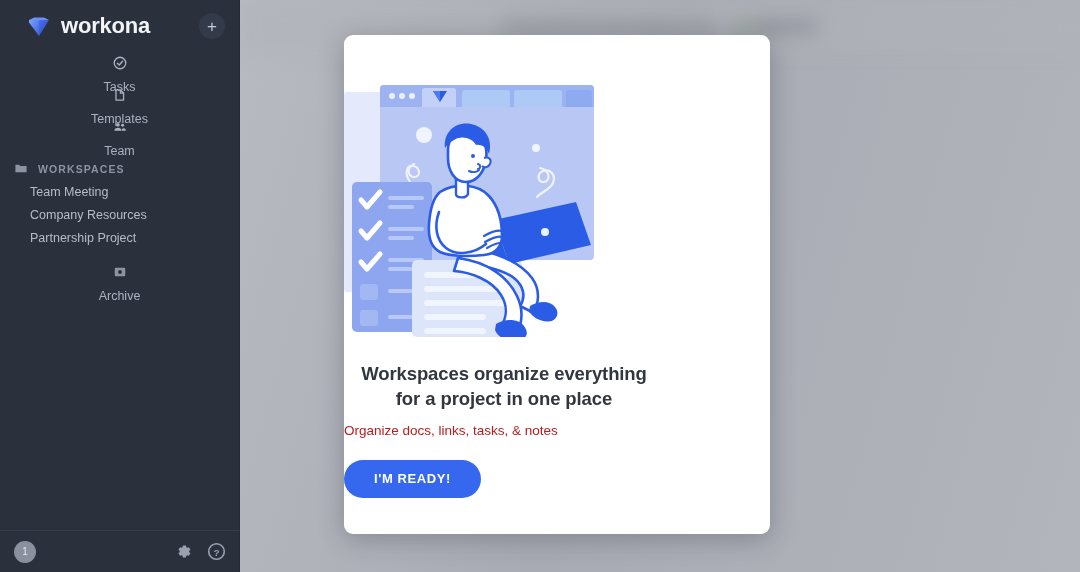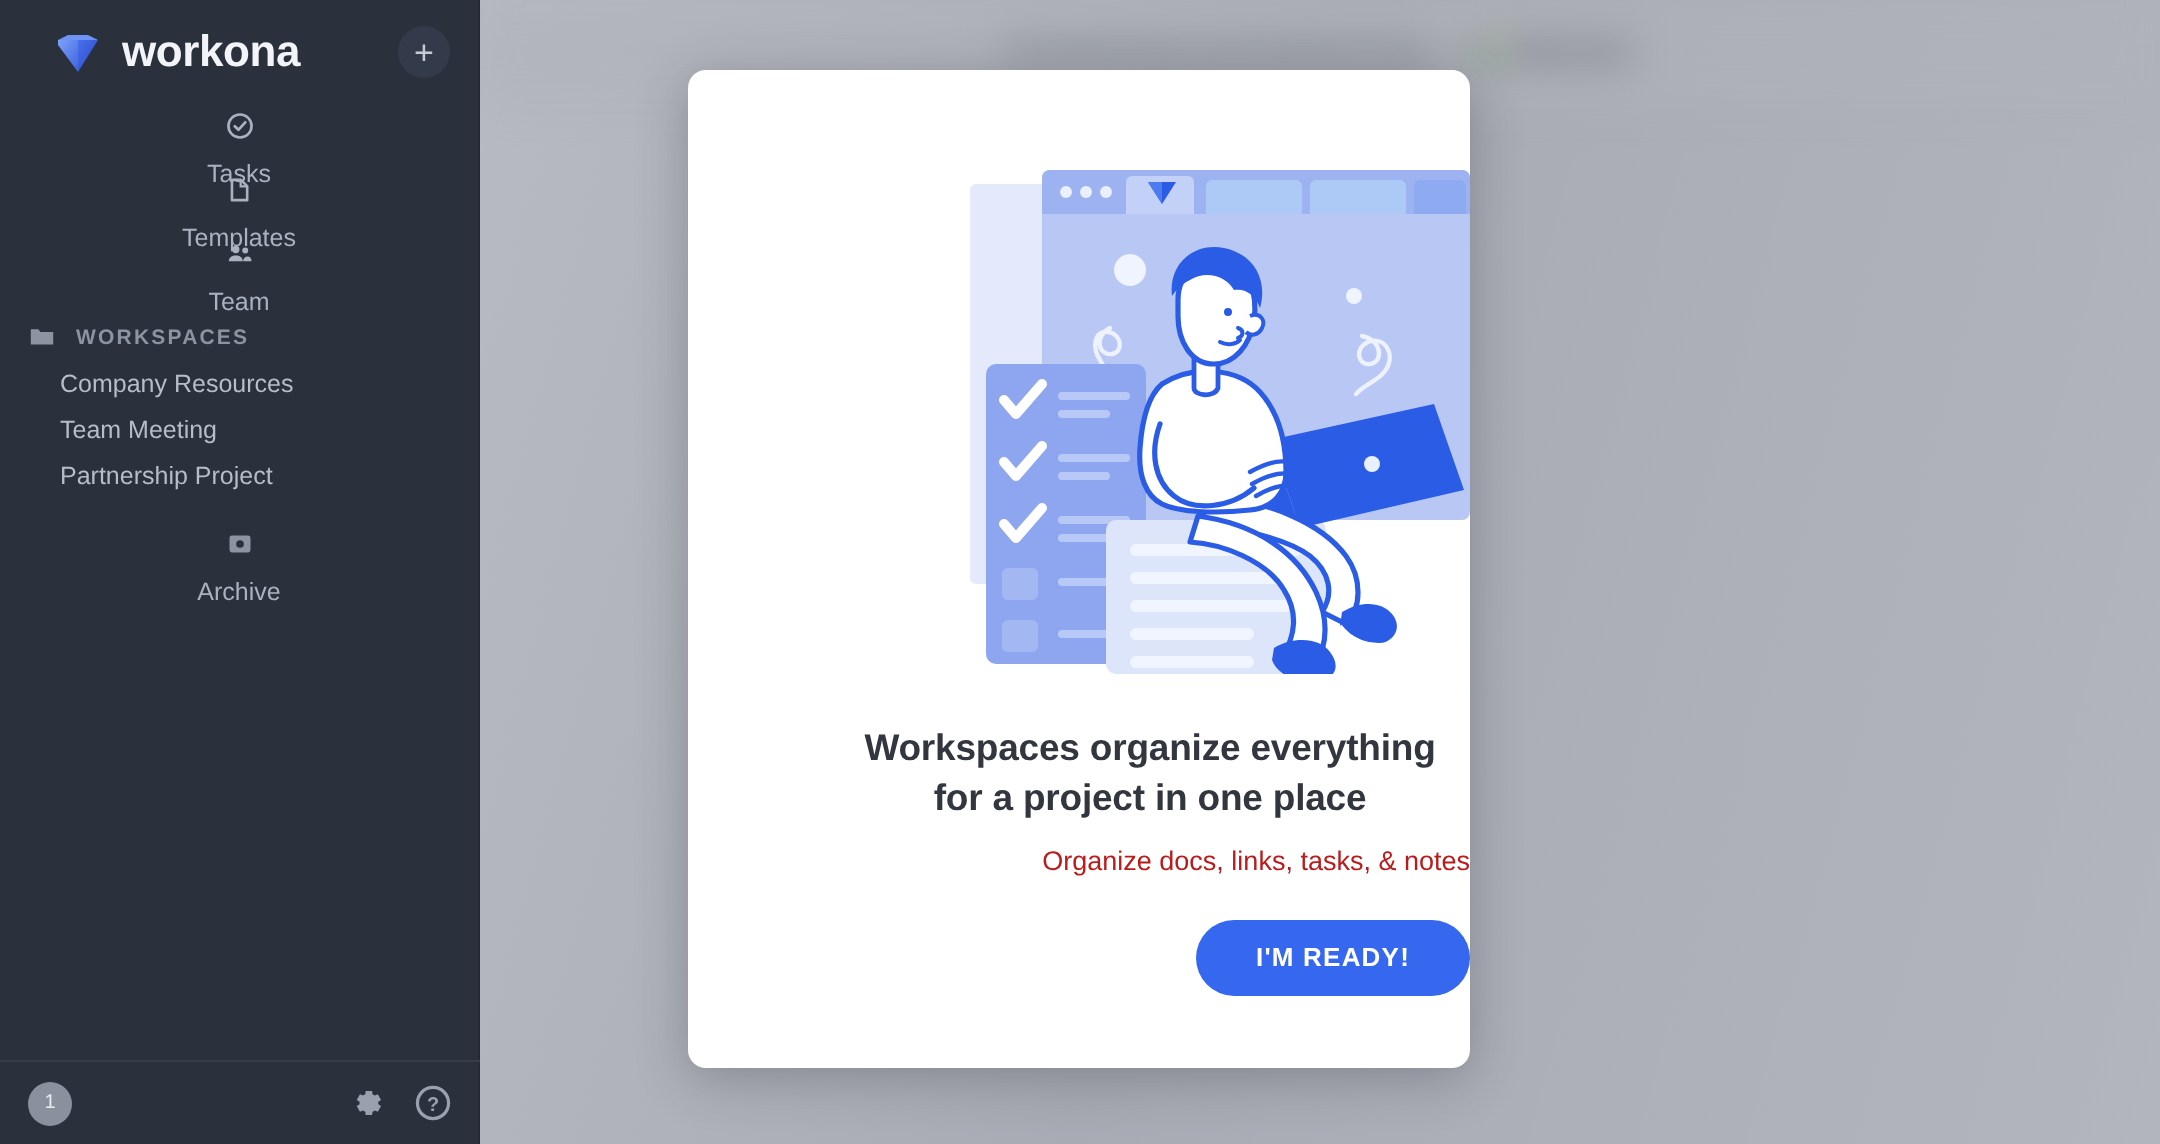--- a/index.html
+++ b/index.html
@@ -145,26 +145,26 @@
   }
   .bg-started {
     position: absolute; left: 300px; top: 414px;
     font-size: 17px; color: #9ba0a9; letter-spacing: 0.2px;
   }
 
   
   #modal {
     position: absolute;
     left: 344px; top: 35px;
-    width: 391px; height: 499px;
+    width: 426px; height: 499px;
     background: #ffffff;
     border-radius: 9px;
     box-shadow: 0 5px 26px rgba(40,44,56,0.30);
     z-index: 20;
-    display: flex; flex-direction: column; align-items: flex-end;
+    display: flex; flex-direction: column; align-items: flex-start;
     overflow: hidden;
   }
   .illus-wrap {
     margin-top: 37px;
     width: 250px; height: 265px;
     position: relative;
   }
   .modal-title {
     margin-top: 25px;
     width: 320px;
@@ -269,22 +269,22 @@
 
       <div class="sb-section">
         <span class="ico">
           <svg width="14" height="14" viewBox="0 0 16 16">
             <path d="M1.6 4.2h4.3l1.2 1.5h7.3v7.2H1.6z" fill="#8c93a1"></path>
           </svg>
         </span>
         <span>WORKSPACES</span>
       </div>
 
+      <div class="ws-item">Team Meeting</div>
       <div class="ws-item">Company Resources</div>
-      <div class="ws-item">Team Meeting</div>
       <div class="ws-item">Partnership Project</div>
 
       <div class="sb-gap-md"></div>
 
       <div class="sb-item">
         <span class="ico">
           <svg width="14" height="14" viewBox="0 0 16 16">
             <rect x="2" y="3.2" width="12" height="9.6" rx="1.4" fill="#8c93a1"></rect>
             <circle cx="8" cy="8" r="2.2" fill="#2b303d"></circle>
           </svg>

